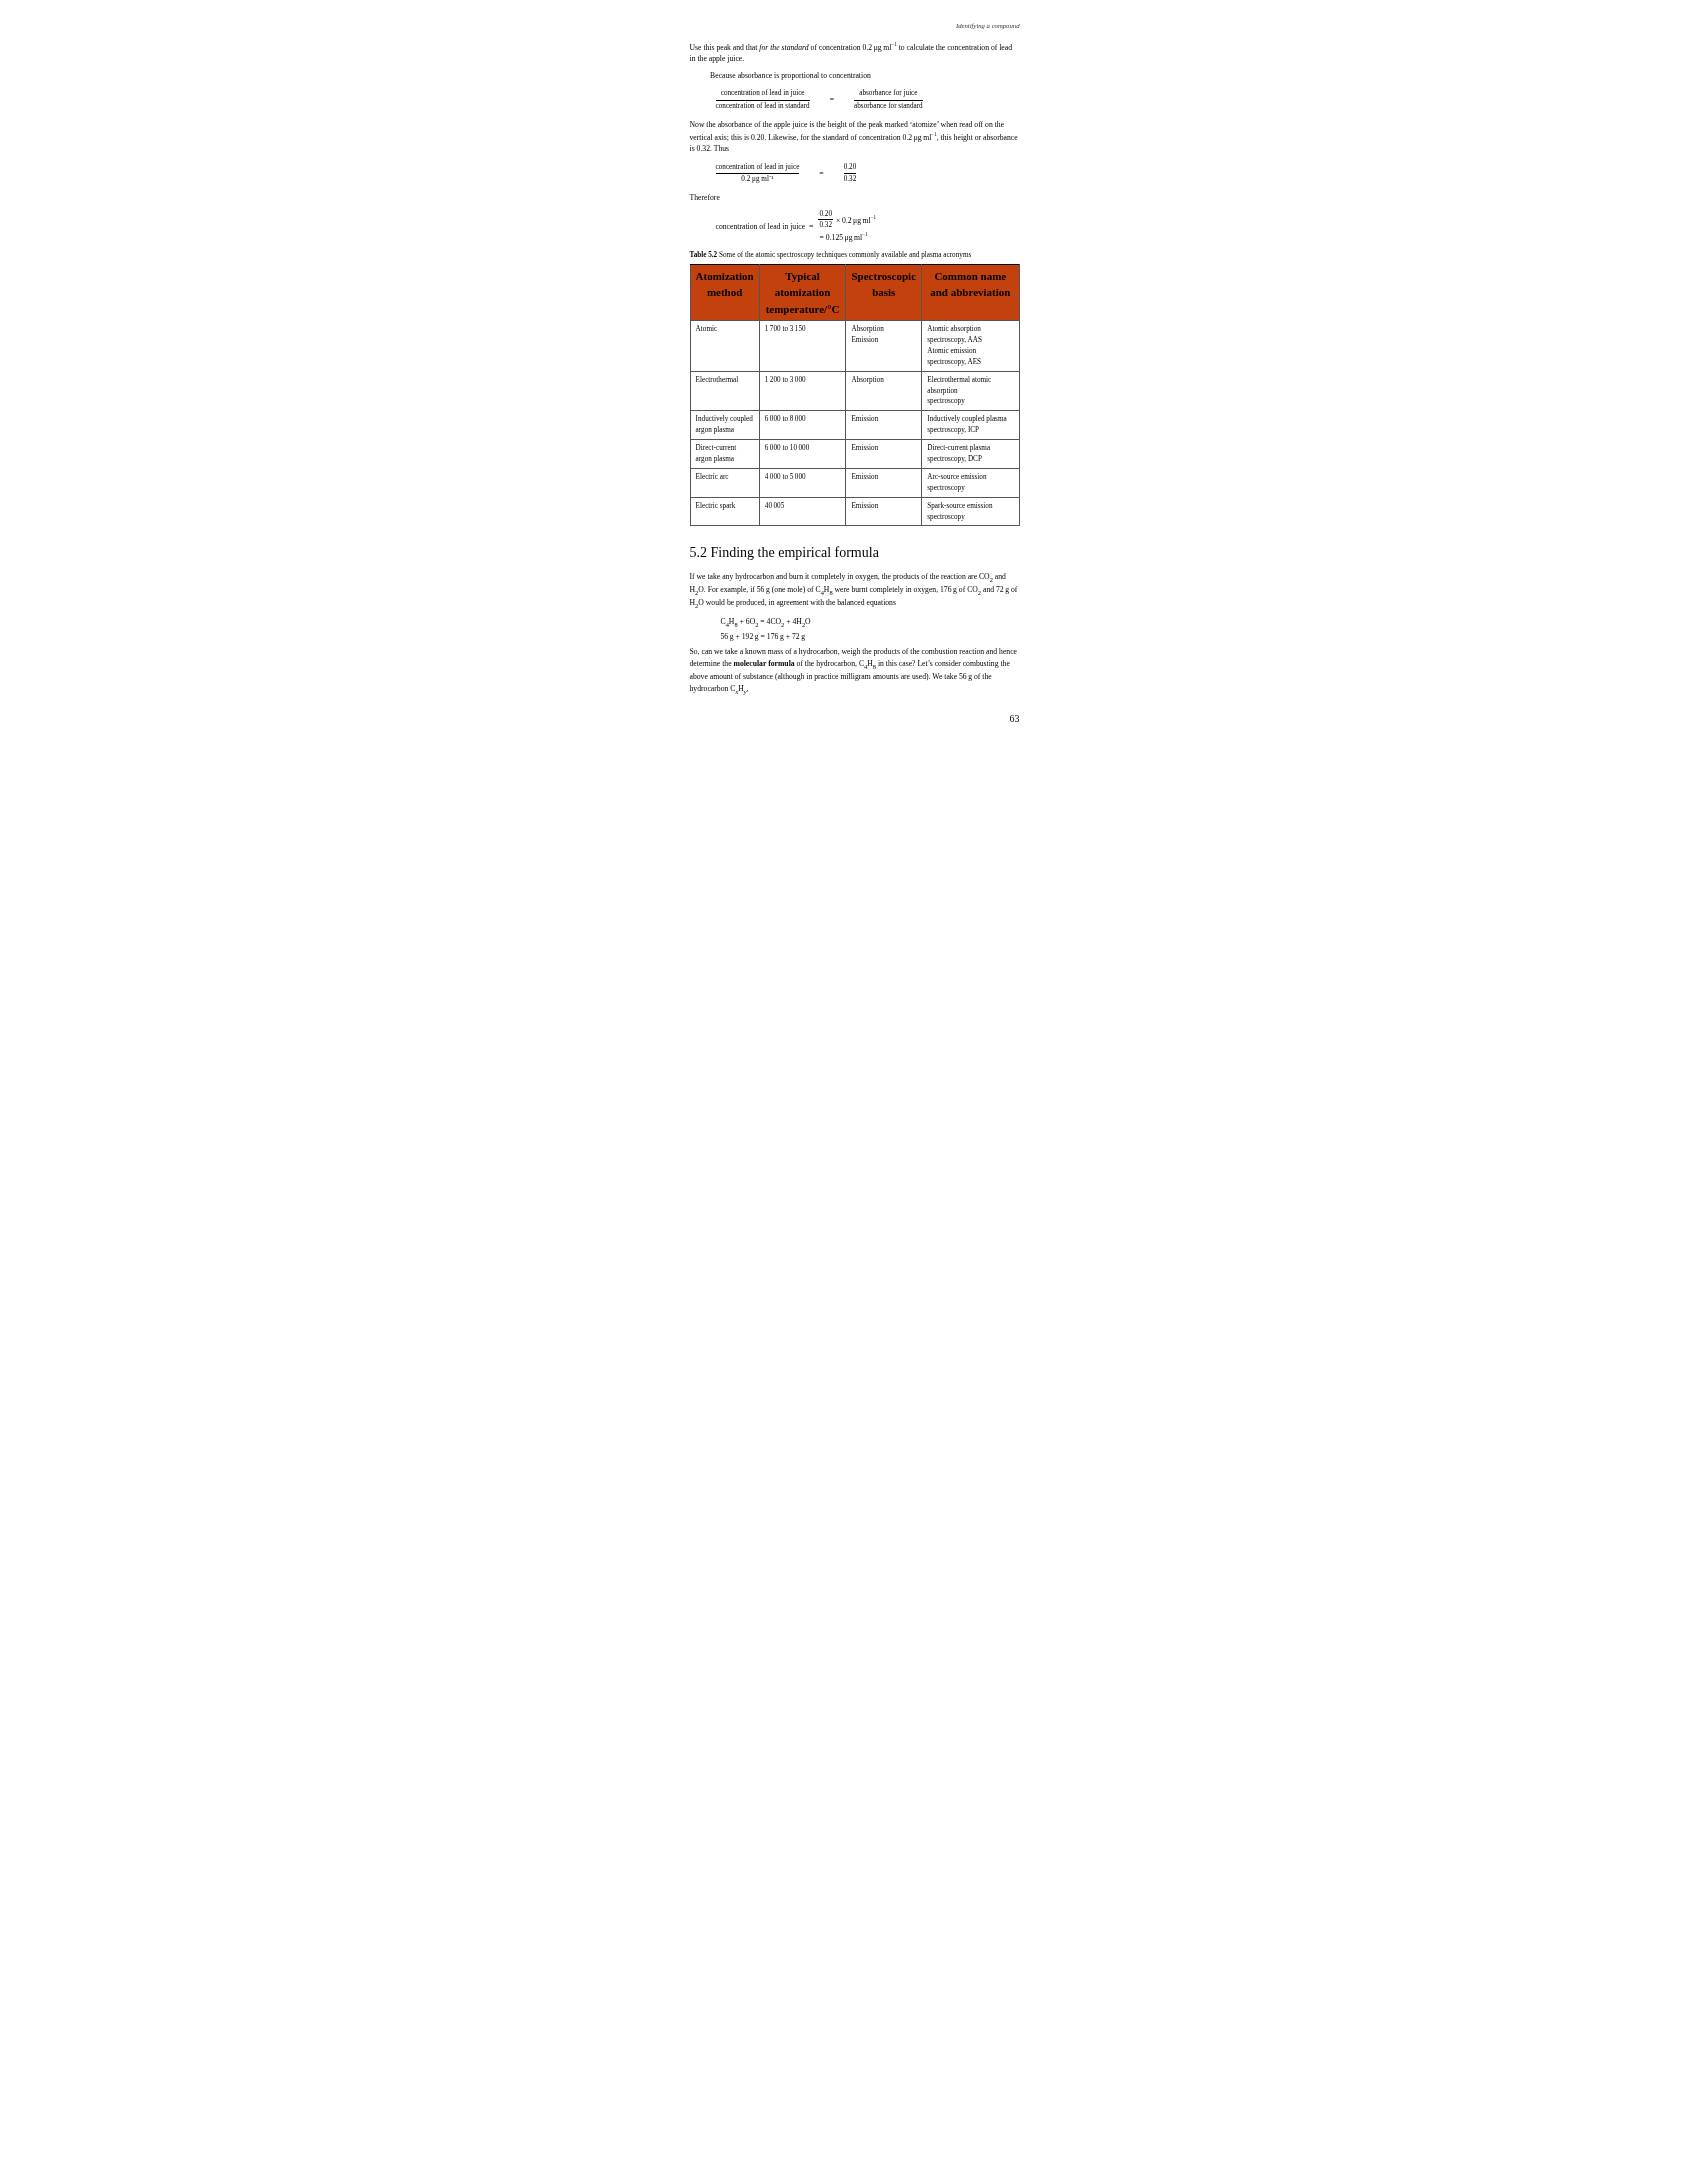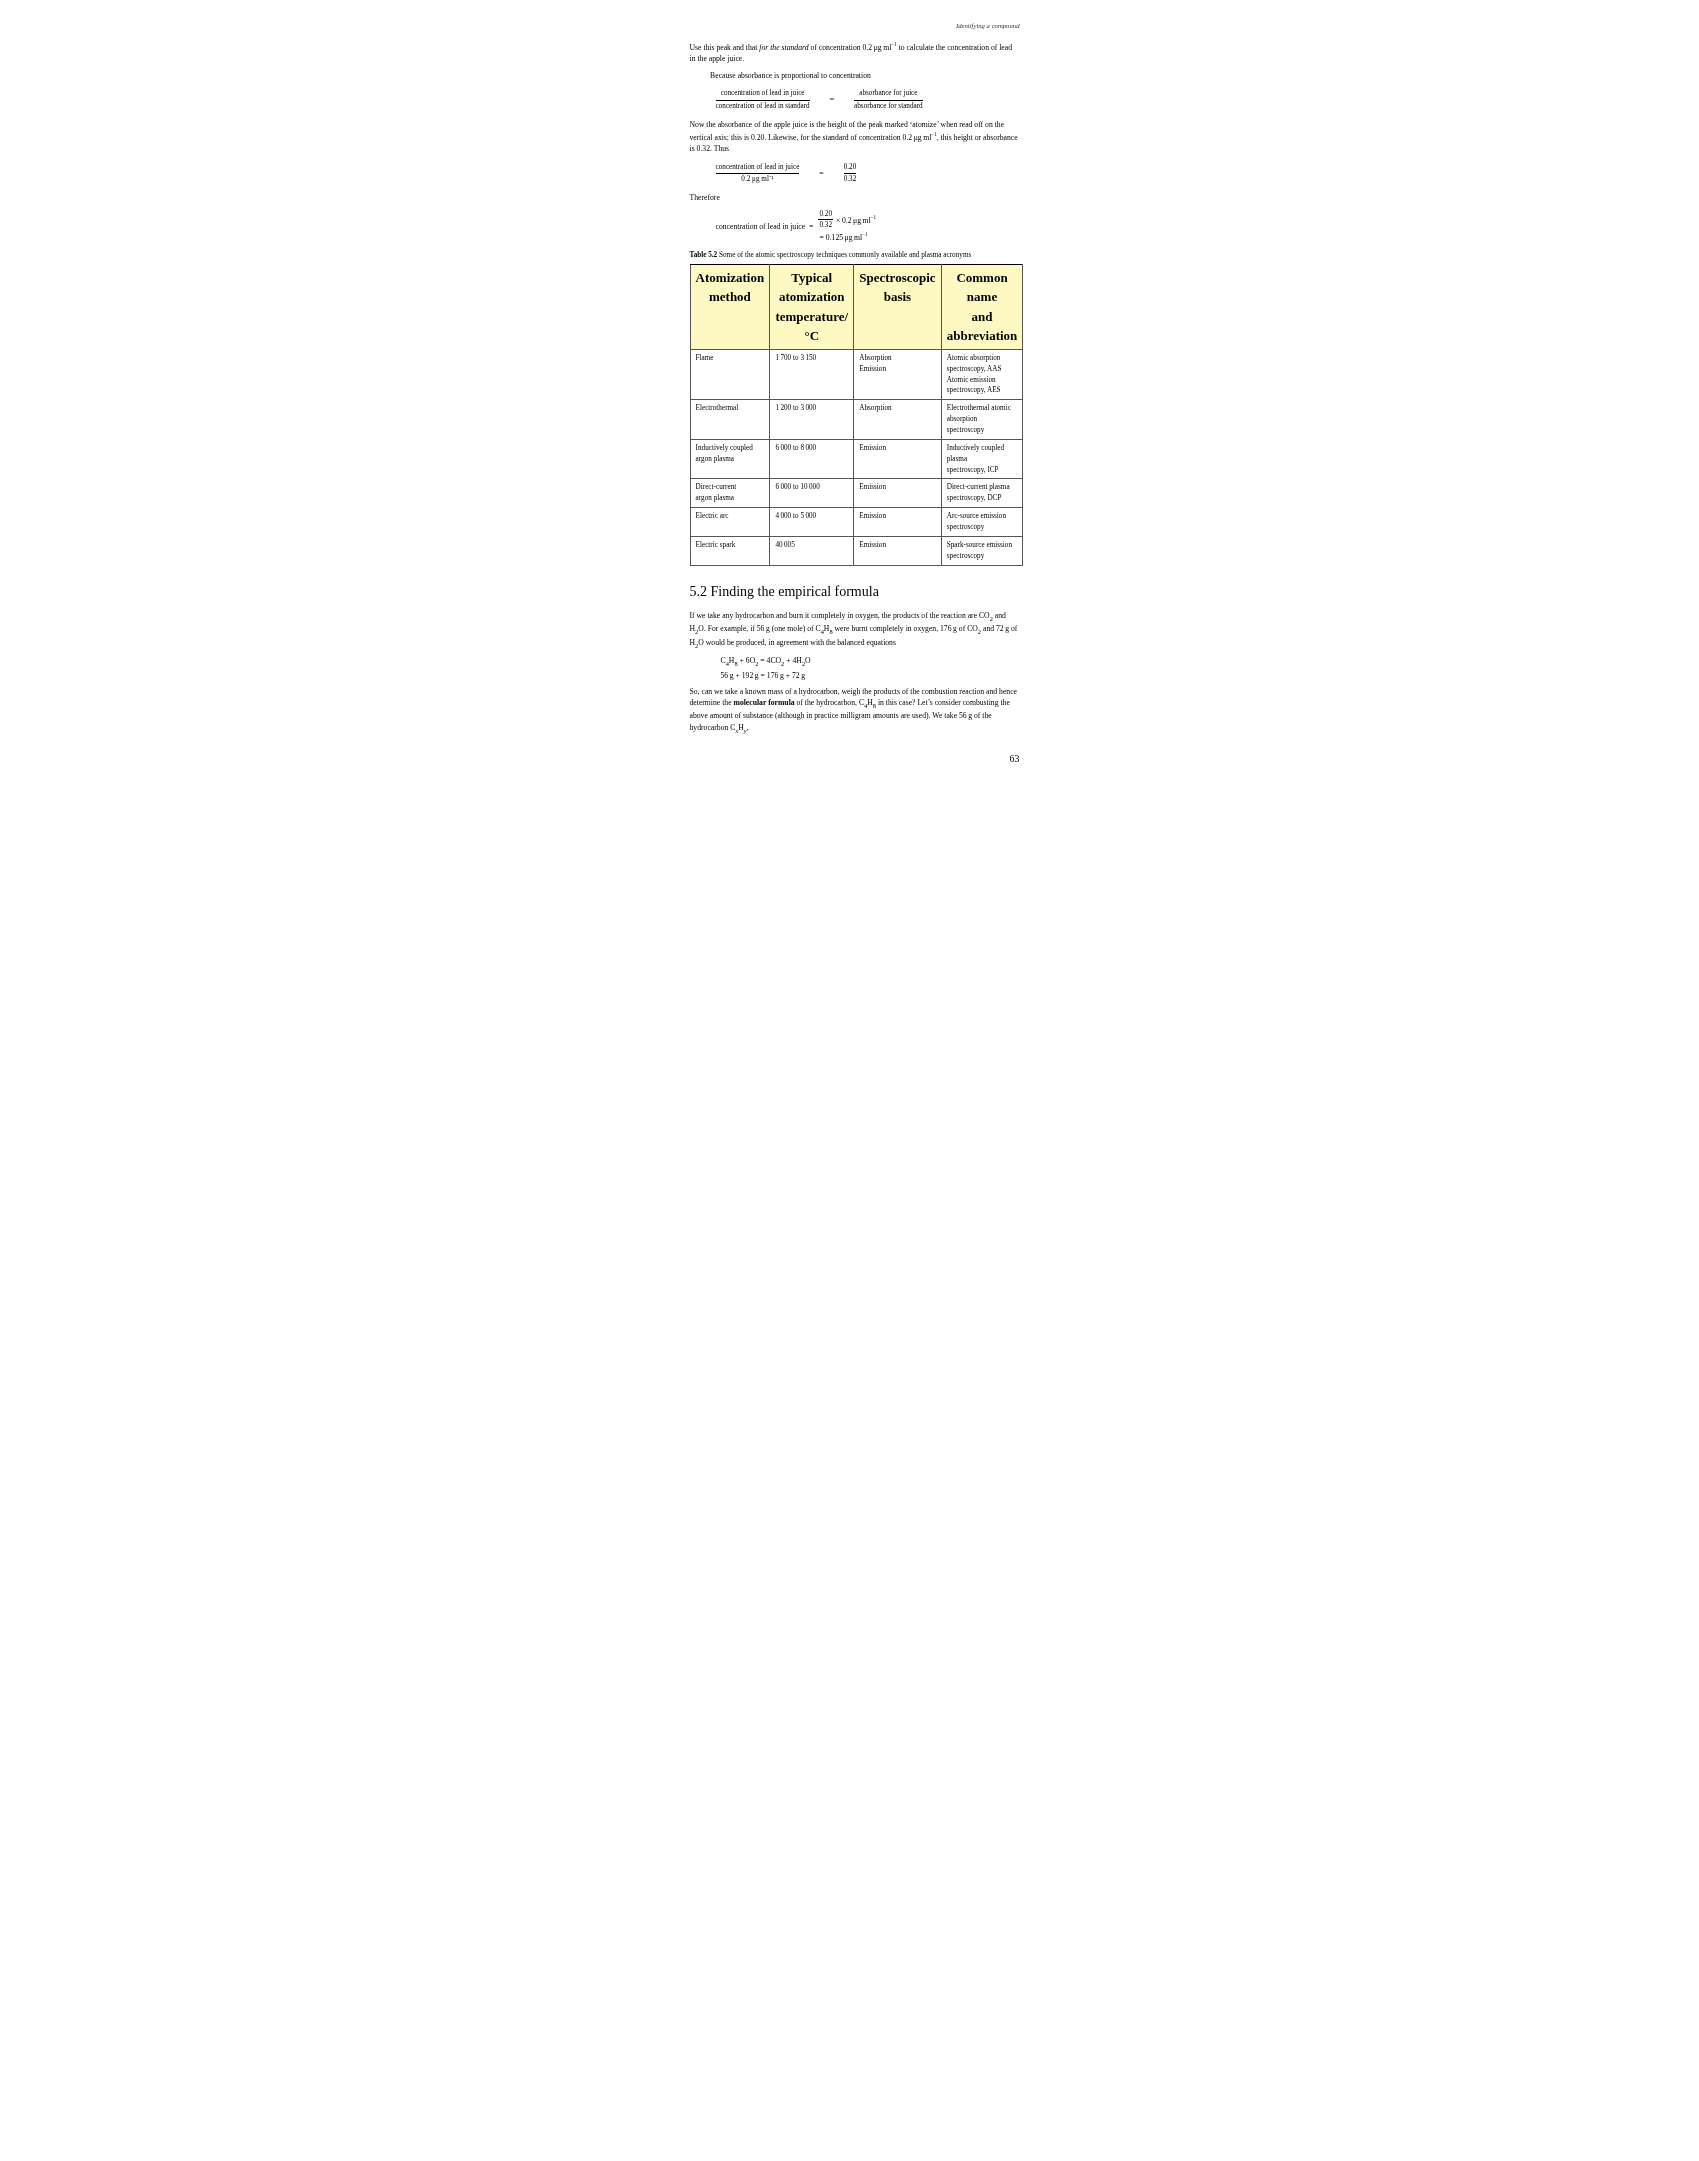--- a/index.html
+++ b/index.html
@@ -44,23 +44,23 @@
     table.data-table {
       border-collapse: collapse;
       width: 100%;
       margin-bottom: 15.4px;
     }
 
     table.data-table th {
       border: 0.5px solid #555;
       padding: 3.1px 5.1px;
       font-weight: bold;
-      font-size: 13px;
+      font-size: 11px;
       vertical-align: top;
-      background: #fef9c3;
+      background: #c2410c;
     }
 
     table.data-table td {
       border: 0.5px solid #555;
       padding: 3.1px 5.1px;
       font-size: 7.2px;
       vertical-align: top;
     }
 
     table.data-table tr:first-child th {
@@ -224,21 +224,21 @@
     <thead>
       <tr>
         <th>Atomization<br>method</th>
         <th>Typical atomization<br>temperature/°C</th>
         <th>Spectroscopic<br>basis</th>
         <th>Common name<br>and abbreviation</th>
       </tr>
     </thead>
     <tbody>
       <tr>
-        <td>Flame</td>
+        <td>Atomic</td>
         <td>1 700 to 3 150</td>
         <td>Absorption<br>Emission</td>
         <td>Atomic absorption spectroscopy, AAS<br>Atomic emission spectroscopy, AES</td>
       </tr>
       <tr>
         <td>Electrothermal</td>
         <td>1 200 to 3 000</td>
         <td>Absorption</td>
         <td>Electrothermal atomic absorption<br>spectroscopy</td>
       </tr>

